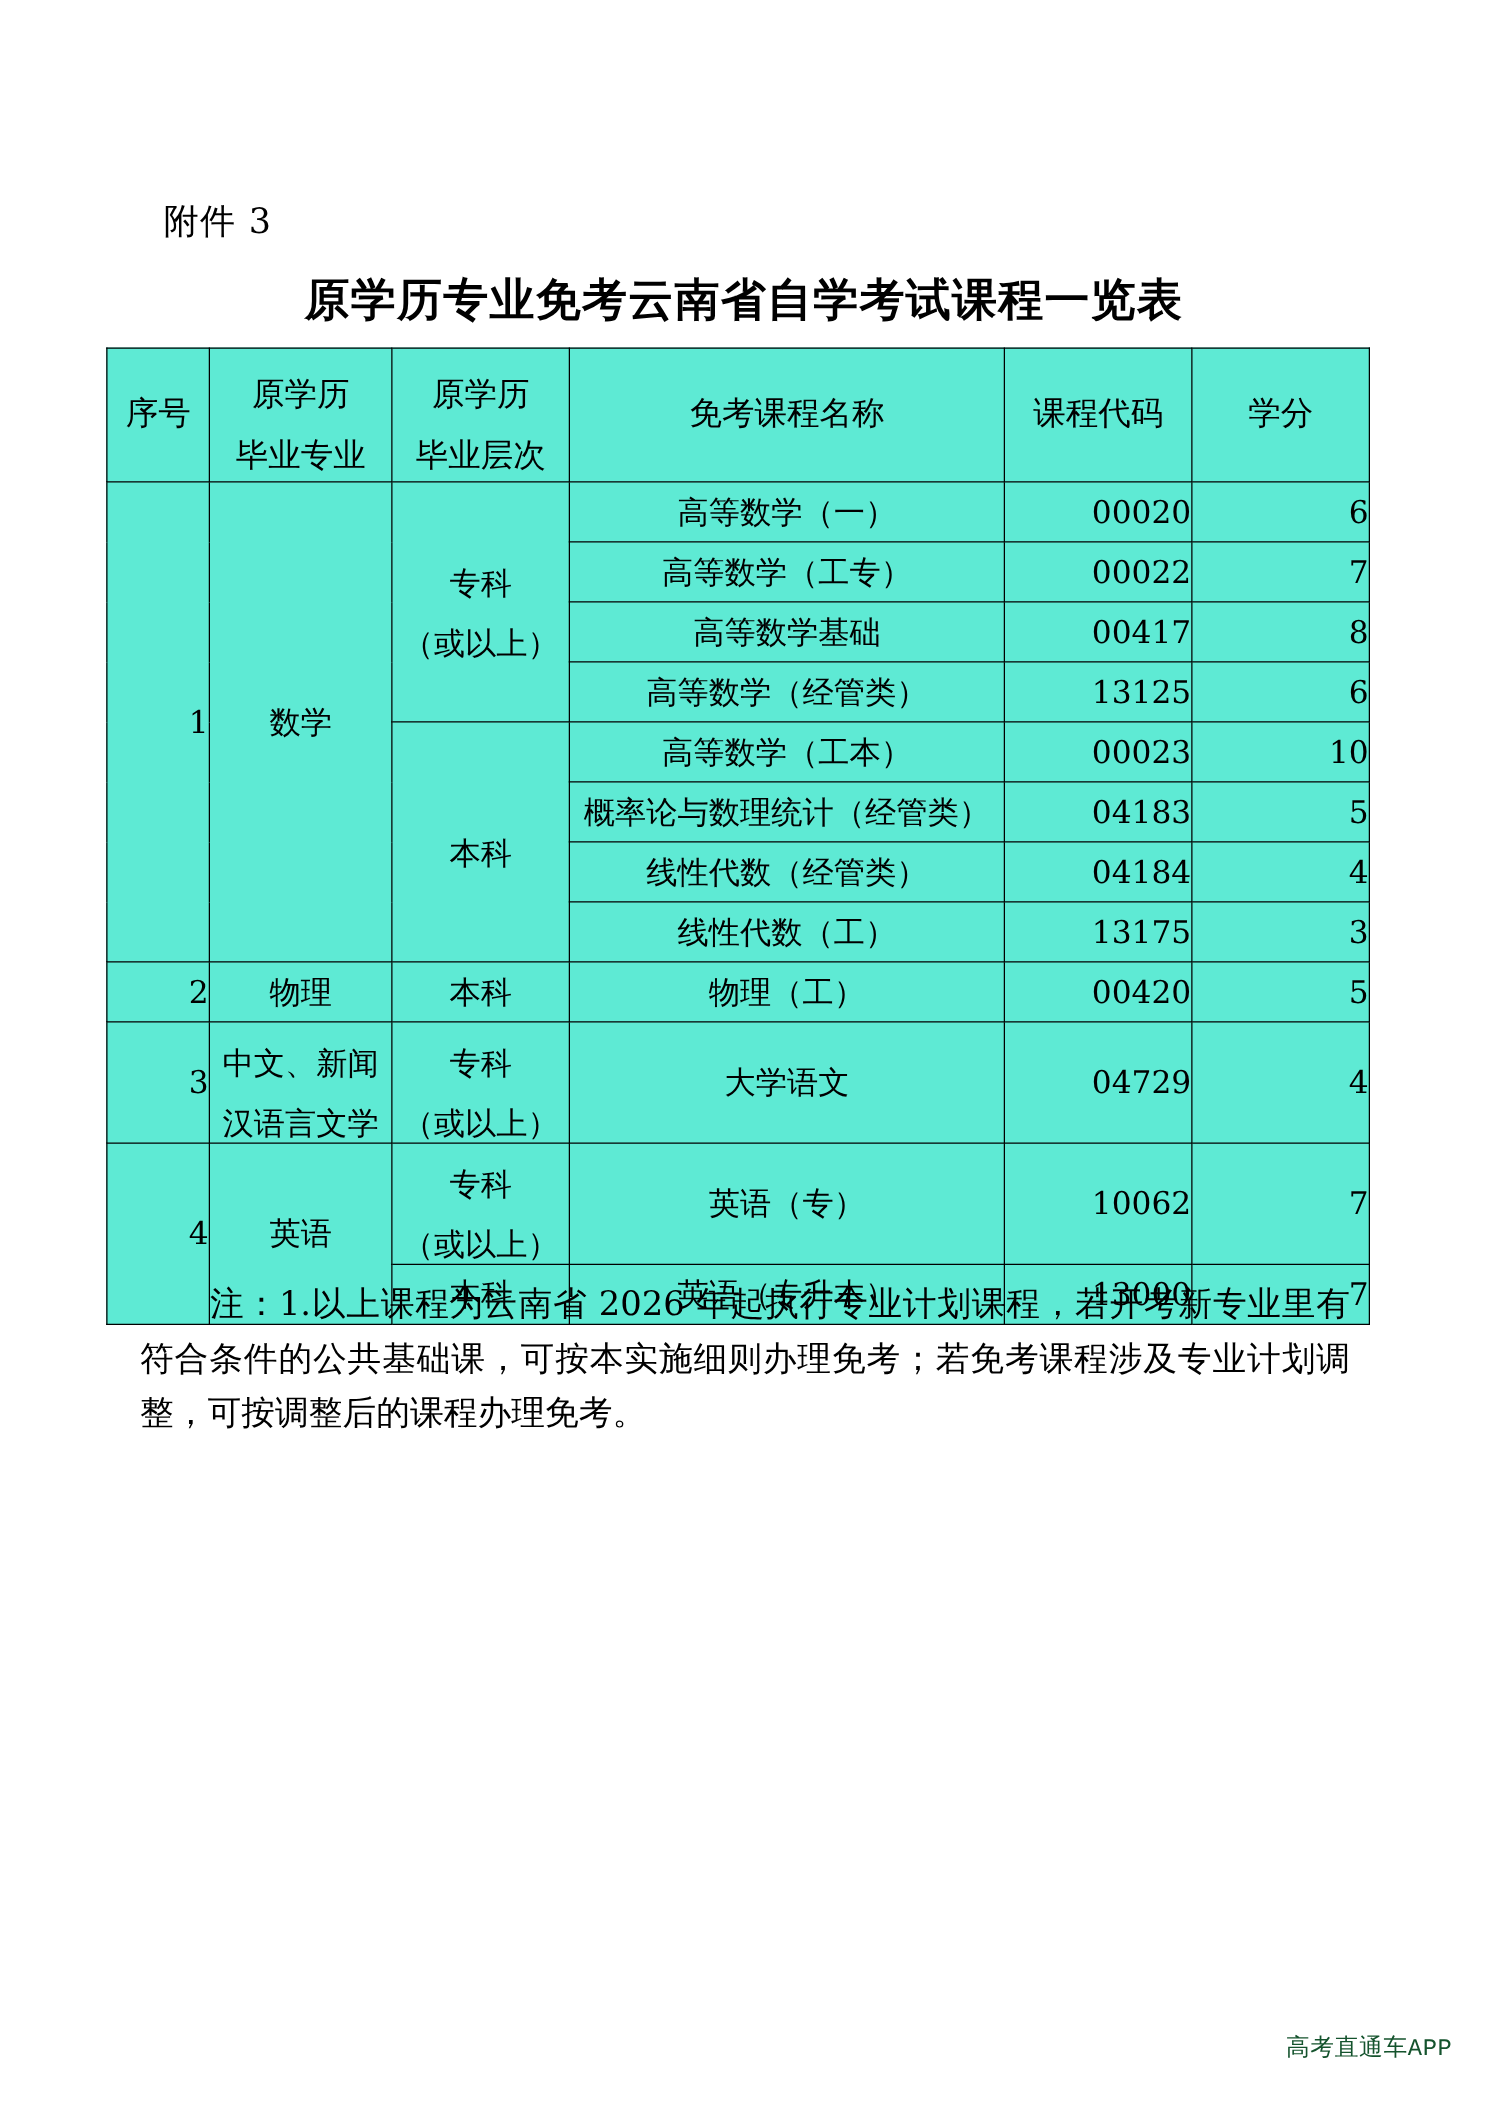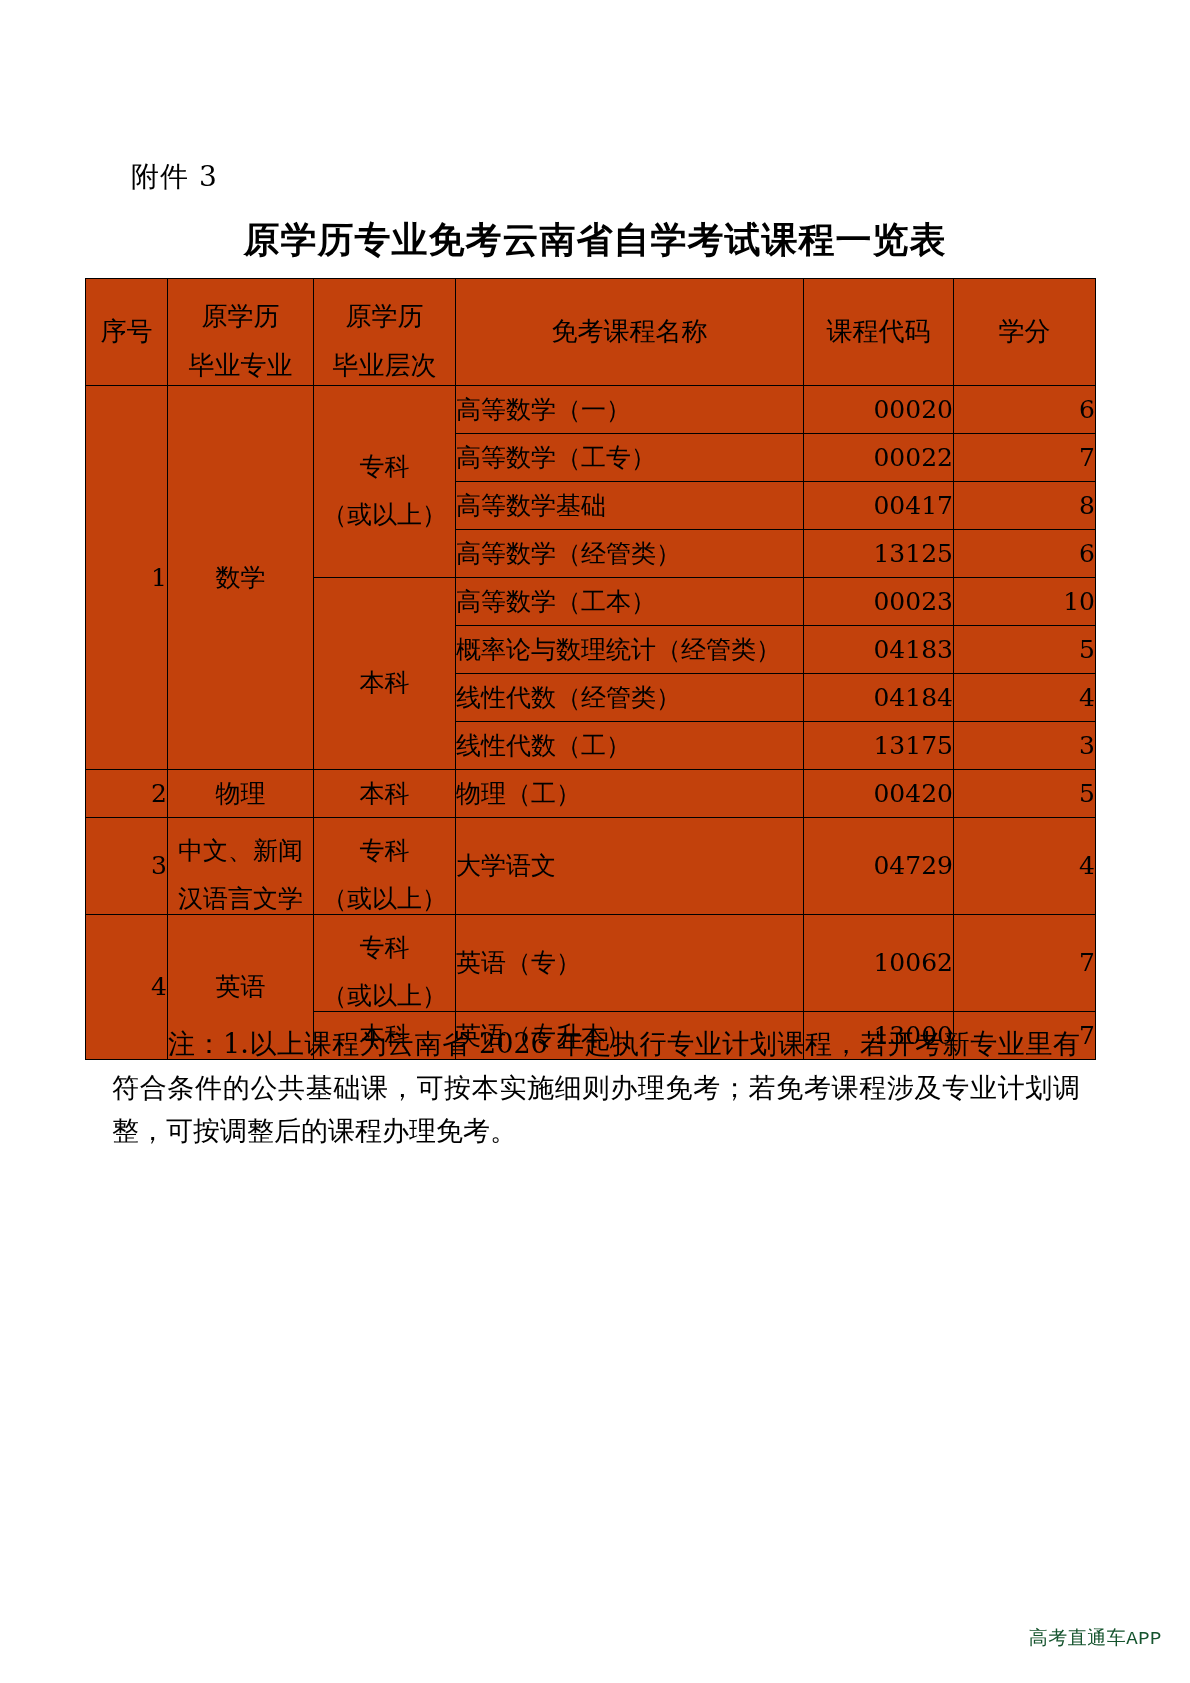--- a/index.html
+++ b/index.html
@@ -54,21 +54,21 @@
   .table-wrap {
     position: absolute;
     left: 85px;
     top: 278px;
     width: 1010px;
   }
   table.main-table {
     border-collapse: collapse;
     width: 1010px;
     table-layout: fixed;
-    background: #c2410c;
+    background: #5eead4;
   }
   table.main-table td,
   table.main-table th {
     border: 1.6px solid #000;
     padding: 0;
     font-weight: normal;
     font-size: 25px;
     font-family: "DejaVu Serif", "Liberation Serif", serif;
     line-height: 1.22;
     vertical-align: middle;
@@ -89,21 +89,21 @@
   col.c-major  { width: 146px; }
   col.c-level  { width: 142px; }
   col.c-course { width: 348px; }
   col.c-code   { width: 150px; }
   col.c-credit { width: 142px; }
 
   .cell-center {
     text-align: center;
   }
   .cell-course {
-    text-align: left;
+    text-align: center;
     padding-left: 18px;
   }
   .row-h {
     height: 48px;
   }
   .two-line {
     line-height: 1.3;
   }
   .num {
     font-family: "DejaVu Serif", "Liberation Serif", serif;

